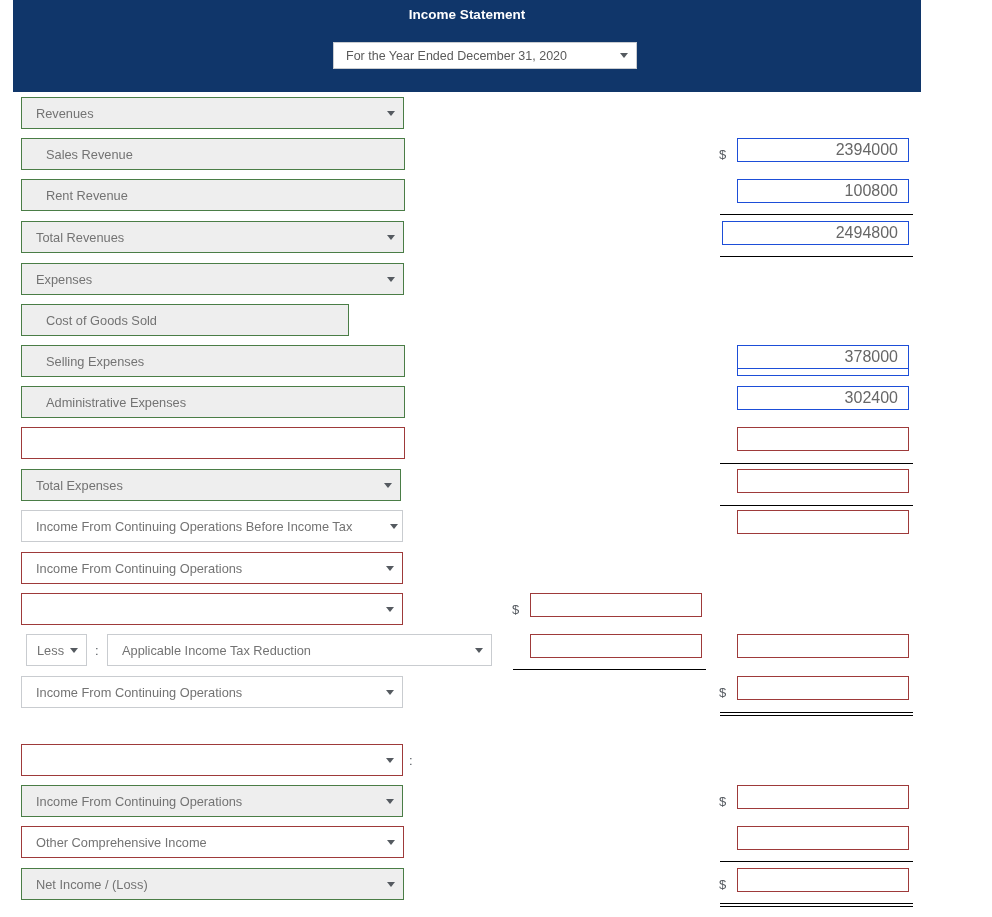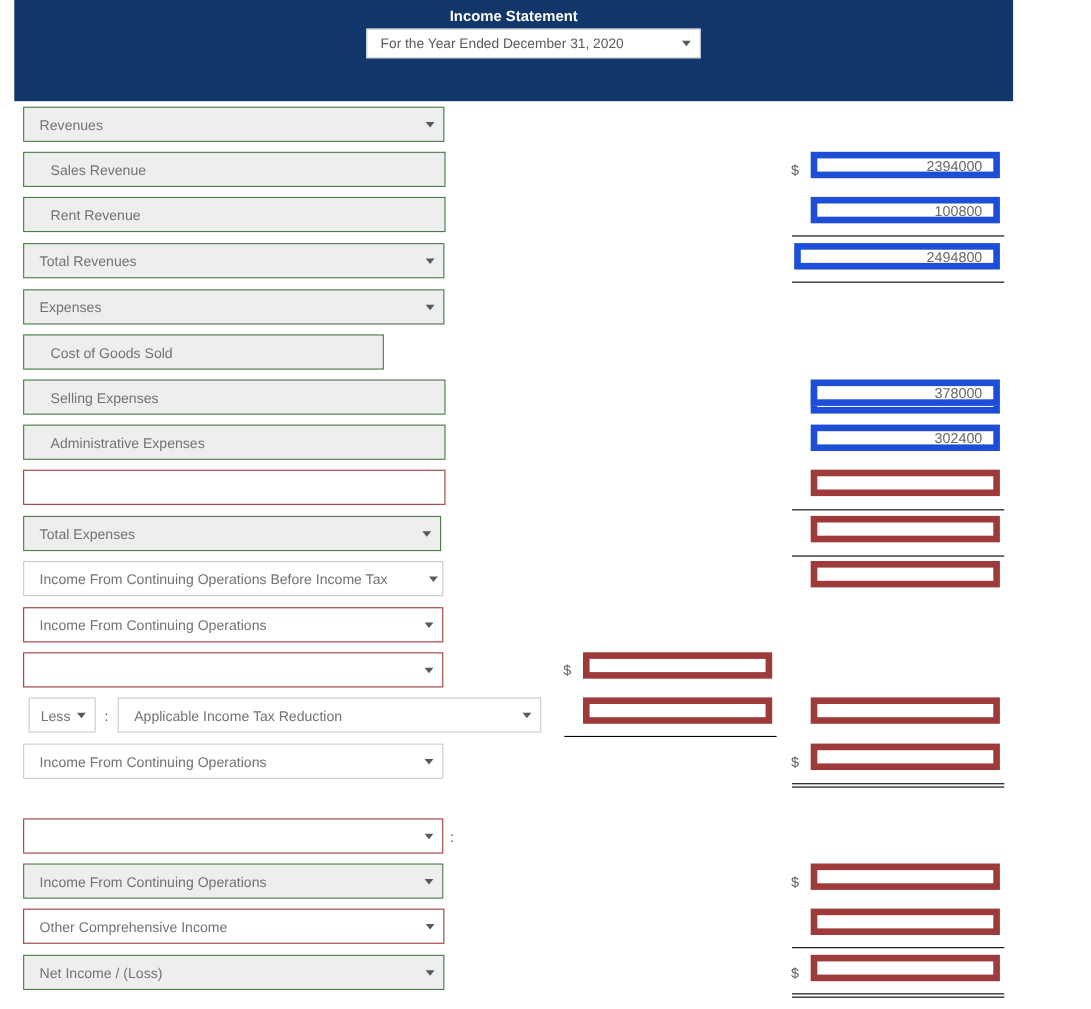--- a/index.html
+++ b/index.html
@@ -33,21 +33,21 @@
     line-height: 15px;
   }
   .banner-sub {
     color: #ffffff;
     font-weight: bold;
     font-size: 13.5px;
     padding-top: 7px;
     line-height: 15px;
   }
   .period-wrap {
-    margin-top: 4px;
+    margin-top: 20px;
     display: flex;
     justify-content: center;
     padding-left: 36px;
   }
   .period-select {
     width: 304px; height: 27px;
     background: #ffffff;
     border: 1px solid #c9ccd0;
     display: flex;
     align-items: center;
@@ -94,24 +94,24 @@
   
   .fld.plain { background: #ffffff; border-color: #c9ccd0; }
 
   
   .val {
     position: absolute;
     height: 24px;
     display: flex;
     align-items: center;
     justify-content: flex-end;
-    font-size: 13px;
+    font-size: 16px;
     color: #676767;
     background: #ffffff;
-    border: 6px solid #1d4ed8;
+    border: 1px solid #1d4ed8;
     padding: 0 10px;
   }
   .val.err { border-color: #9e3a3a; }
 
   .dollar {
     position: absolute;
     font-size: 13px;
     color: #555a60;
     height: 32px;
     display: flex;

